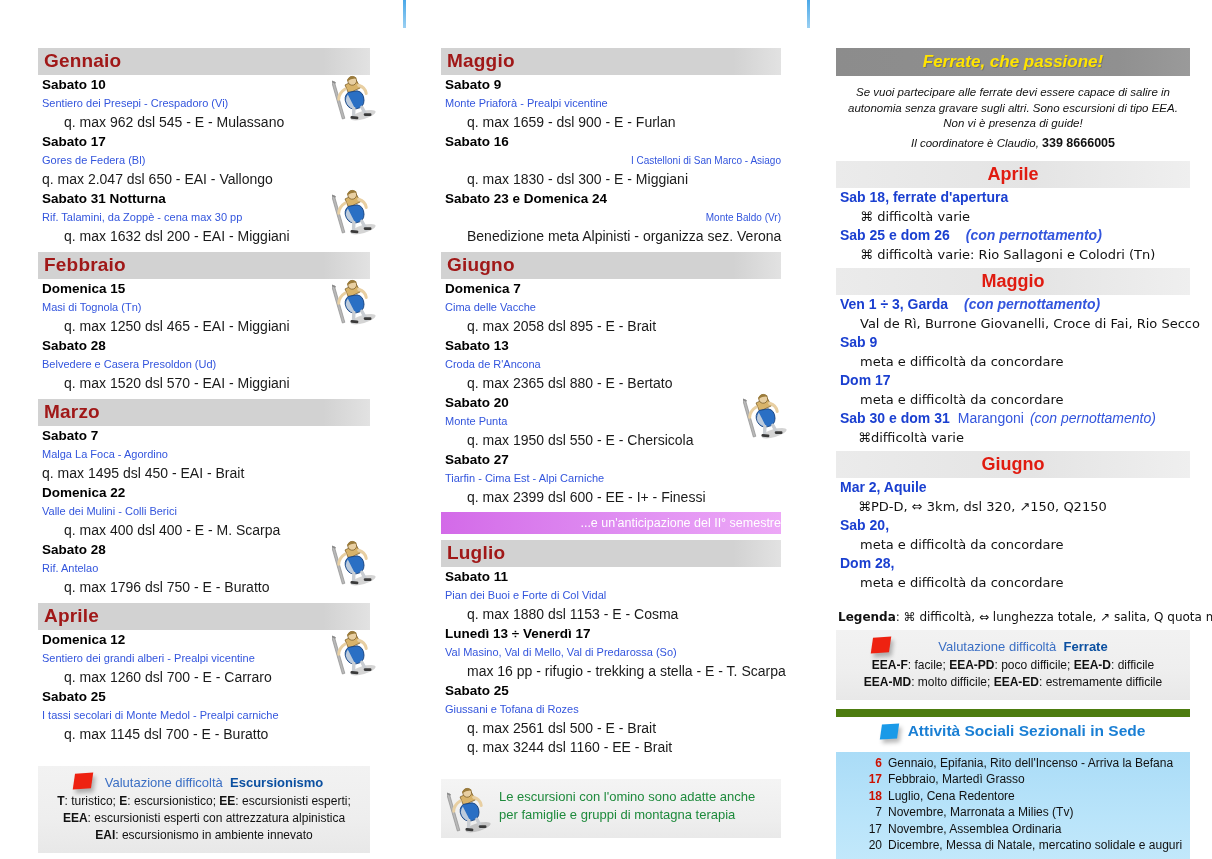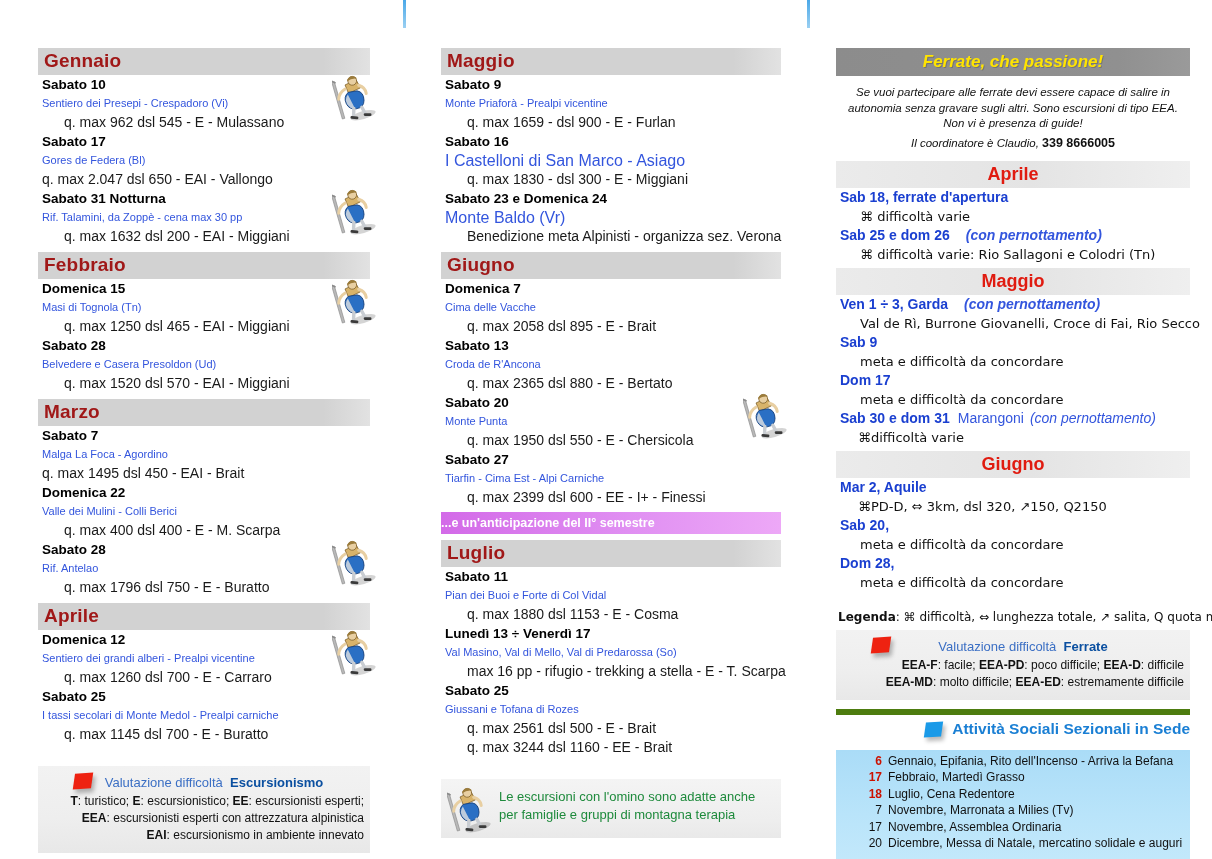--- a/index.html
+++ b/index.html
@@ -60,21 +60,21 @@
     line-height: 19px;
     padding-left: 4px;
   }
   .place {
     font-size: 11px;
     color: #3355dd;
     line-height: 19px;
     padding-left: 4px;
     white-space: nowrap;
   }
-  .place.sm { font-size: 16px; }
+  .place.sm { font-size: 10px; text-align: right; }
   .detail {
     font-size: 14px;
     color: #1a1a1a;
     line-height: 19px;
     padding-left: 26px;
     white-space: nowrap;
   }
   .detail.flush { padding-left: 4px; }
 
   
@@ -83,22 +83,22 @@
     width: 44px;
     height: 50px;
     pointer-events: none;
   }
 
   
   .banner-purple {
     background: linear-gradient(to right, #d36ae8 0%, #e08ff2 55%, #eda8f7 100%);
     color: #ffffff;
     font-size: 12.5px;
-    font-weight: bold;
-    text-align: left;
+    font-weight: normal;
+    text-align: right;
     line-height: 20px;
     margin-top: 5px;
     padding: 1px 0;
   }
 
   
   .legend-box {
     margin-top: 22px;
     background: linear-gradient(to bottom, #f2f2f2 0%, #eeeeee 60%, #e8e8e8 100%);
     padding: 7px 6px 9px 6px;
@@ -106,21 +106,21 @@
   }
   .legend-head {
     text-align: center;
     font-size: 13px;
     color: #3b6fc4;
     line-height: 20px;
     padding-left: 20px;
   }
   .legend-head b { color: #0a4fa0; }
   .legend-lines {
-    text-align: right;
+    text-align: center;
     font-size: 12px;
     color: #111111;
     line-height: 17px;
   }
   .redsq {
     position: absolute;
     left: 36px;
     top: 7px;
     width: 18px;
     height: 16px;
@@ -236,23 +236,23 @@
     color: #111111;
     line-height: 18px;
     margin-top: 16px;
     padding-left: 2px;
     white-space: nowrap;
   }
   .legenda-line b { font-weight: bold; }
 
   .attivita-head {
     margin-top: 9px;
-    border-top: 6px solid #4d7c0f;
+    border-top: 8px solid #4d7c0f;
     padding-top: 5px;
-    text-align: right;
+    text-align: center;
   }
   .attivita-head .lbl {
     color: #1a7fd4;
     font-size: 15.5px;
     font-weight: bold;
     vertical-align: 1px;
   }
   .attivita-list {
     background: linear-gradient(to bottom, #aadcf7 0%, #b9e4fa 55%, #c4e9fb 100%);
     padding: 3px 4px 16px 4px;

